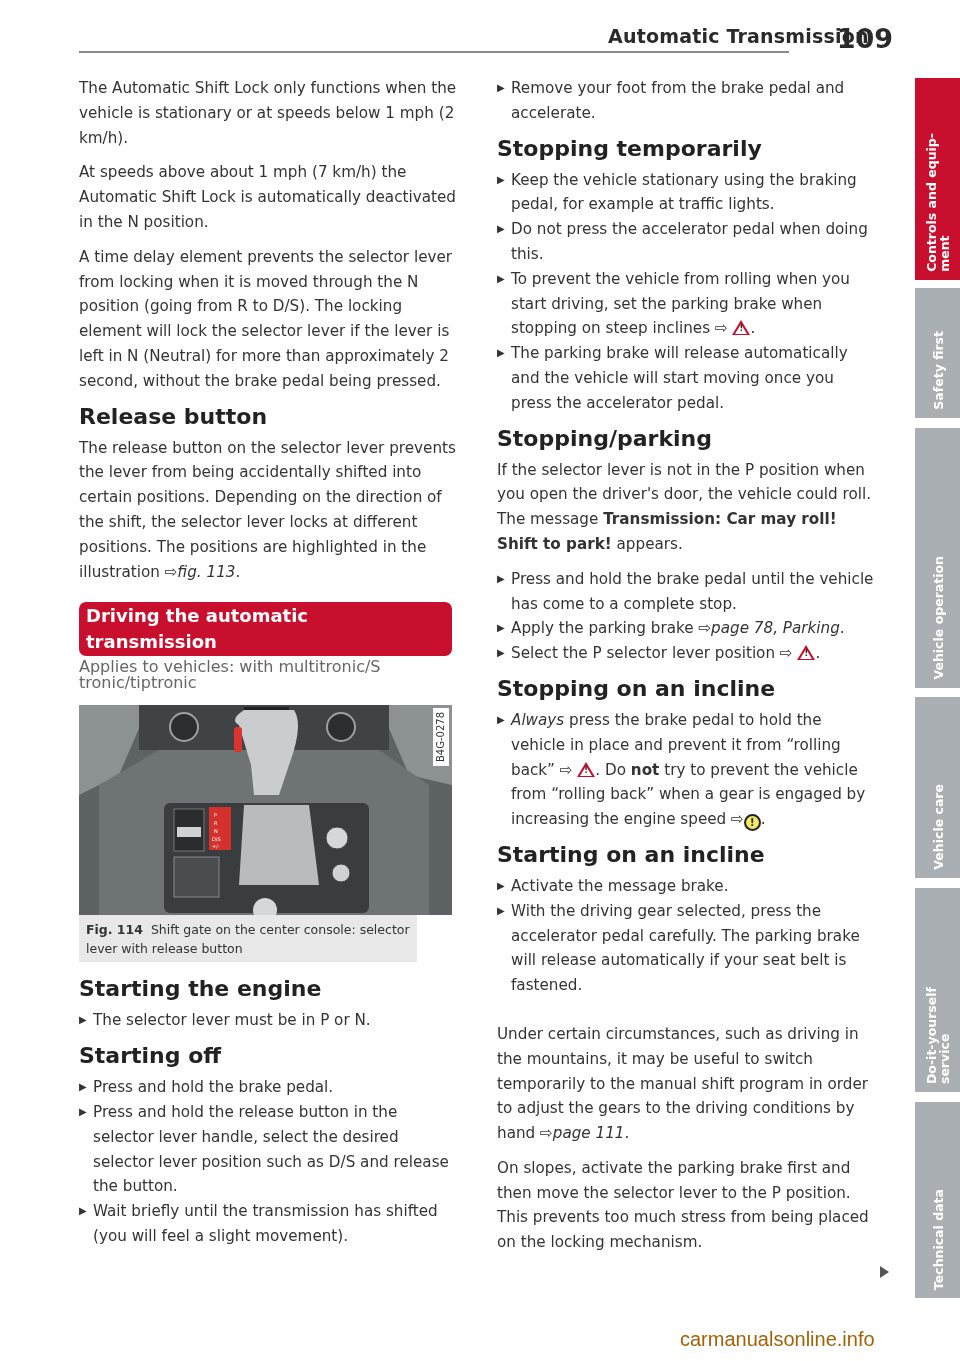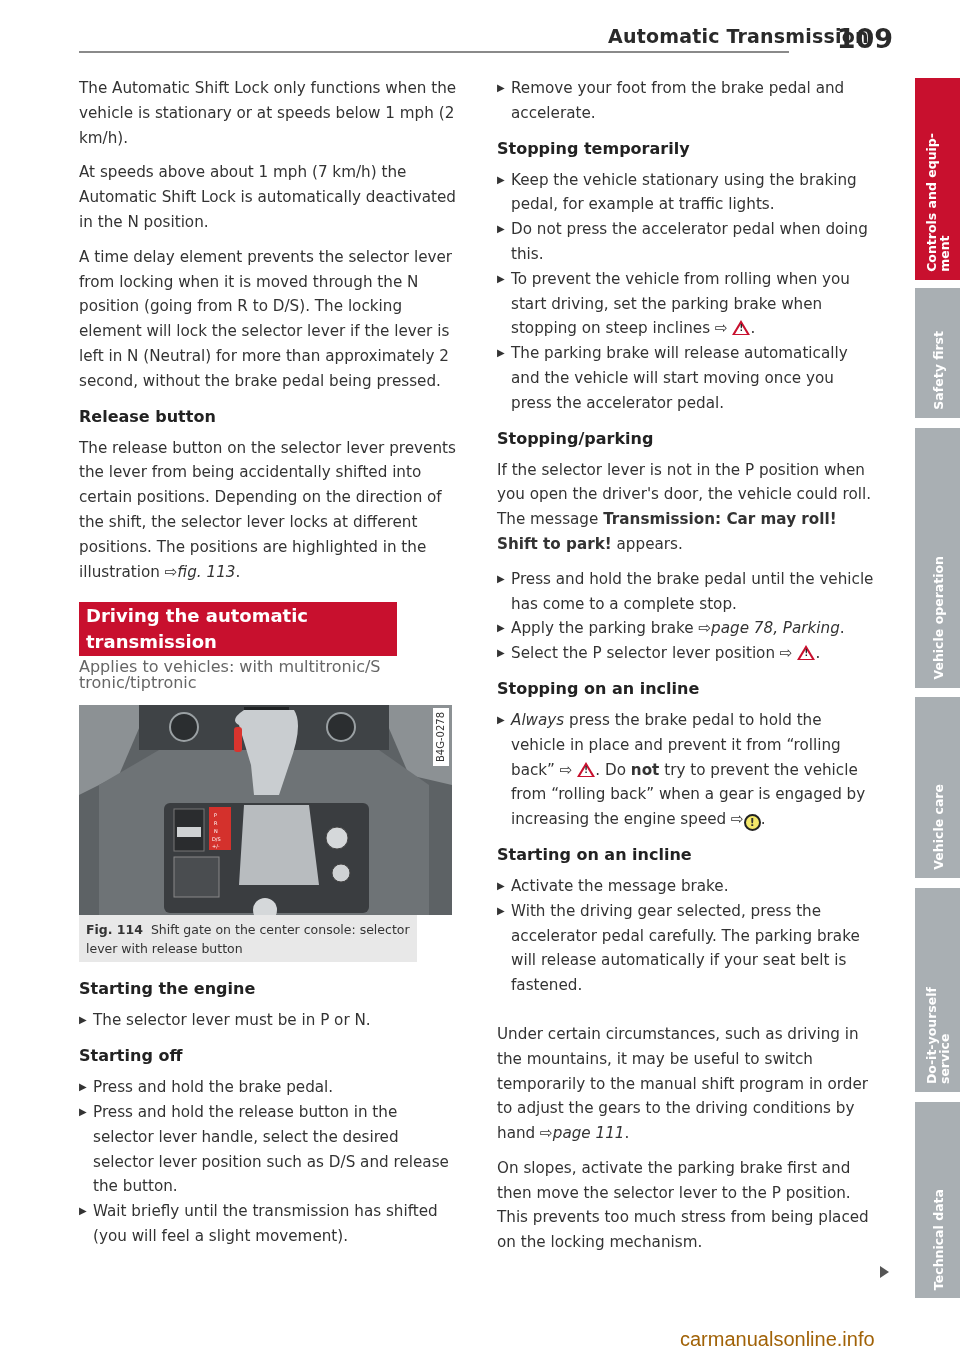--- a/index.html
+++ b/index.html
@@ -8,27 +8,27 @@
 
   .header-rule { position: absolute; left: 79px; top: 51px; width: 710px; height: 2px; background: #8a8a8a; }
   .header-title { position: absolute; left: 608px; top: 25px; font-weight: bold; font-size: 19px; color: #2a2a2a; letter-spacing: 0.2px; }
   .page-number { position: absolute; left: 893px; top: 23px; font-weight: bold; font-size: 27px; color: #2a2a2a; text-align: right; width: 60px; margin-left: -60px; }
 
   .col { position: absolute; top: 76px; font-size: 15.2px; line-height: 24.8px; color: #333; }
   .col-left { left: 79px; width: 380px; }
   .col-right { left: 497px; width: 380px; }
 
   p.para { margin-bottom: 10px; }
-  h3.sub { font-size: 16px; font-weight: bold; color: #222; margin: 12px 0 8px; line-height: 22px; }
+  h3.sub { font-size: 22px; font-weight: bold; color: #222; margin: 12px 0 8px; line-height: 22px; }
 
   ul.steps { list-style: none; }
   ul.steps li { position: relative; padding-left: 14px; }
   ul.steps li .bullet { position: absolute; left: 0; top: 0; font-size: 10px; color: #333; }
 
-  .section-band { background: #c8102e; color: #fff; font-weight: bold; font-size: 18px; padding: 1px 7px; margin-top: 18px; line-height: 26px; width: 318px; }
+  .section-band { background: #c8102e; color: #fff; font-weight: bold; font-size: 18px; padding: 1px 7px; margin-top: 18px; line-height: 26px; width: 373px; border-radius: 7px; }
   .applies { font-size: 16px; color: #666; margin-top: 3px; margin-bottom: 14px; line-height: 16px; }
 
   .figure { width: 338px; }
   .figure-img { position: relative; width: 373px; height: 210px; background: #5e6366; overflow: hidden; }
   .figure-caption { background: #e8e8e8; font-size: 12.5px; line-height: 19px; color: #333; padding: 5px 7px 4px; }
   .figure-caption b { font-weight: bold; }
   .fig-code { position: absolute; right: 3px; top: 3px; width: 16px; height: 58px; background: #fff; color: #333; font-size: 10px; writing-mode: vertical-rl; transform: rotate(180deg); text-align: center; line-height: 16px; }
 
   .ref { color: #333; }
   .ref i { font-style: italic; }

